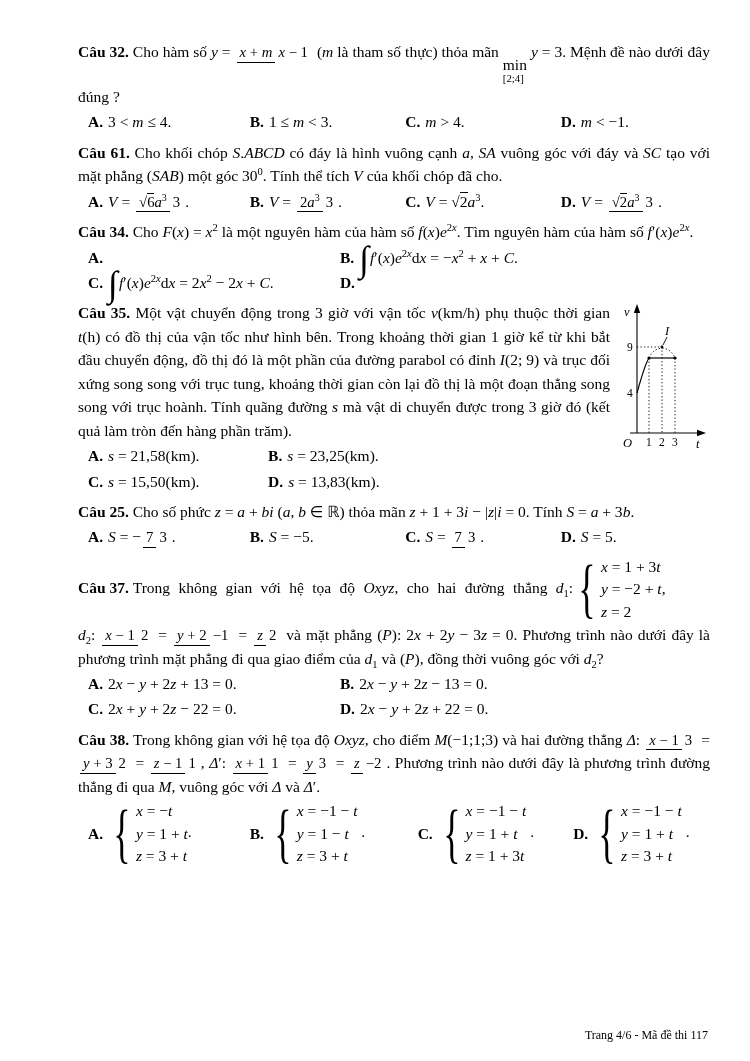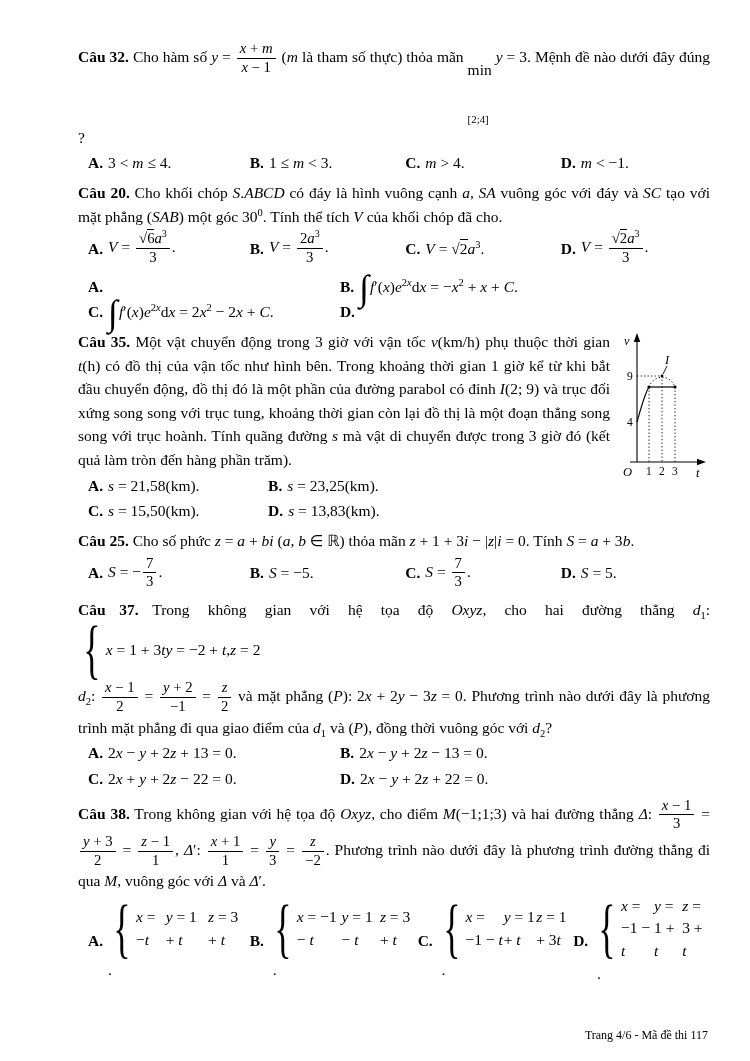--- a/index.html
+++ b/index.html
@@ -13,34 +13,34 @@
     padding:40px 40px 4px 78px;
     overflow:hidden;
   }
   .q{margin-bottom:6px;}
   .qbody{margin:0;text-align:justify;line-height:1.52;}
   .qlabel{font-weight:bold;}
   i{font-style:italic;}
   sup{font-size:0.68em;line-height:0;}
   sub{font-size:0.68em;line-height:0;}
   
-  .fr{display:inline-flex;flex-direction:column;text-align:center;vertical-align:middle;margin:0 2px;line-height:1.2;font-size:0.95em;}
+  .fr{display:inline-flex;flex-direction:row;text-align:center;vertical-align:middle;margin:0 2px;line-height:1.2;font-size:0.95em;}
   .fr .nu{border-bottom:1px solid #000;padding:0 3px;}
   .fr .de{padding:0 3px;}
   
   .mn{display:inline-flex;flex-direction:column;line-height:1.05;vertical-align:-0.85em;}
-  .mn .s2{font-size:0.7em;margin-top:36px;}
+  .mn .s2{font-size:0.7em;}
   
   .ov{border-top:1.2px solid #000;}
   
   .it{font-style:normal;font-size:36px;line-height:0;vertical-align:middle;font-weight:400;margin-right:1px;}
   
   .cs{display:inline-flex;align-items:center;vertical-align:middle;text-align:left;}
   .cs .br{font-size:58px;line-height:1;font-weight:200;transform:scale(0.62,1.12);transform-origin:center;}
-  .cs .rows{display:inline-flex;flex-direction:row;line-height:1.45;}
+  .cs .rows{display:inline-flex;flex-direction:column;line-height:1.45;}
   
   .opts{display:grid;padding-left:10px;margin-top:1px;}
   .c4{grid-template-columns:26% 25% 25% 24%;}
   .c2a{grid-template-columns:40.5% 59.5%;}
   .c2b{grid-template-columns:34.5% 65.5%;}
   .c4c{grid-template-columns:26% 27% 25% 22%;}
   .opt{display:flex;align-items:center;line-height:1.5;padding:1px 0;}
   .opt .k{font-weight:bold;margin-right:5px;}
   .sp1{word-spacing:4.5px;}
   
@@ -76,21 +76,21 @@
             <span class="v"><i>m</i> &gt; 4.</span>
           </span>
           <span class="opt">
             <b class="k">D.</b>
             <span class="v"><i>m</i> &lt; −1.</span>
           </span>
         </div>
   </section>
 
   <section class="q">
-    <p class="qbody"><b class="qlabel">Câu 20.</b><span> Cho khối chóp <i>S</i>.<i>ABCD</i> có đáy là hình vuông cạnh <i>a</i>, <i>SA</i> vuông góc với đáy và <i>SC</i> tạo với mặt phẳng (<i>SAB</i>) một góc 30<sup>0</sup>. Tính thể tích <i>V</i> của khối chóp đã cho.</span></p>
+    <p class="qbody"><b class="qlabel">Câu 61.</b><span> Cho khối chóp <i>S</i>.<i>ABCD</i> có đáy là hình vuông cạnh <i>a</i>, <i>SA</i> vuông góc với đáy và <i>SC</i> tạo với mặt phẳng (<i>SAB</i>) một góc 30<sup>0</sup>. Tính thể tích <i>V</i> của khối chóp đã cho.</span></p>
     <div class="opts c4">
           <span class="opt">
             <b class="k">A.</b>
             <span class="v"><i>V</i> = <span class="fr">
                 <span class="nu">√<span class="ov">6</span><i>a</i><sup>3</sup></span>
                 <span class="de">3</span>
               </span>.</span>
           </span>
           <span class="opt">
             <b class="k">B.</b>
@@ -107,20 +107,21 @@
             <b class="k">D.</b>
             <span class="v"><i>V</i> = <span class="fr">
                 <span class="nu">√<span class="ov">2</span><i>a</i><sup>3</sup></span>
                 <span class="de">3</span>
               </span>.</span>
           </span>
         </div>
   </section>
 
   <section class="q">
+    <p class="qbody"><b class="qlabel">Câu 34.</b><span> Cho <i>F</i>(<i>x</i>) = <i>x</i><sup>2</sup> là một nguyên hàm của hàm số <i>f</i>(<i>x</i>)<i>e</i><sup>2<i>x</i></sup>. Tìm nguyên hàm của hàm số <i>f</i>′(<i>x</i>)<i>e</i><sup>2<i>x</i></sup>.</span></p>
     <div class="opts c2a">
           <span class="opt">
             <b class="k">A.</b>
           </span>
           <span class="opt">
             <b class="k">B.</b>
             <span class="v"><span class="it">∫</span><i>f</i>′(<i>x</i>)<i>e</i><sup>2<i>x</i></sup>d<i>x</i> = −<i>x</i><sup>2</sup> + <i>x</i> + <i>C</i>.</span>
           </span>
           <span class="opt">
             <b class="k">C.</b>

